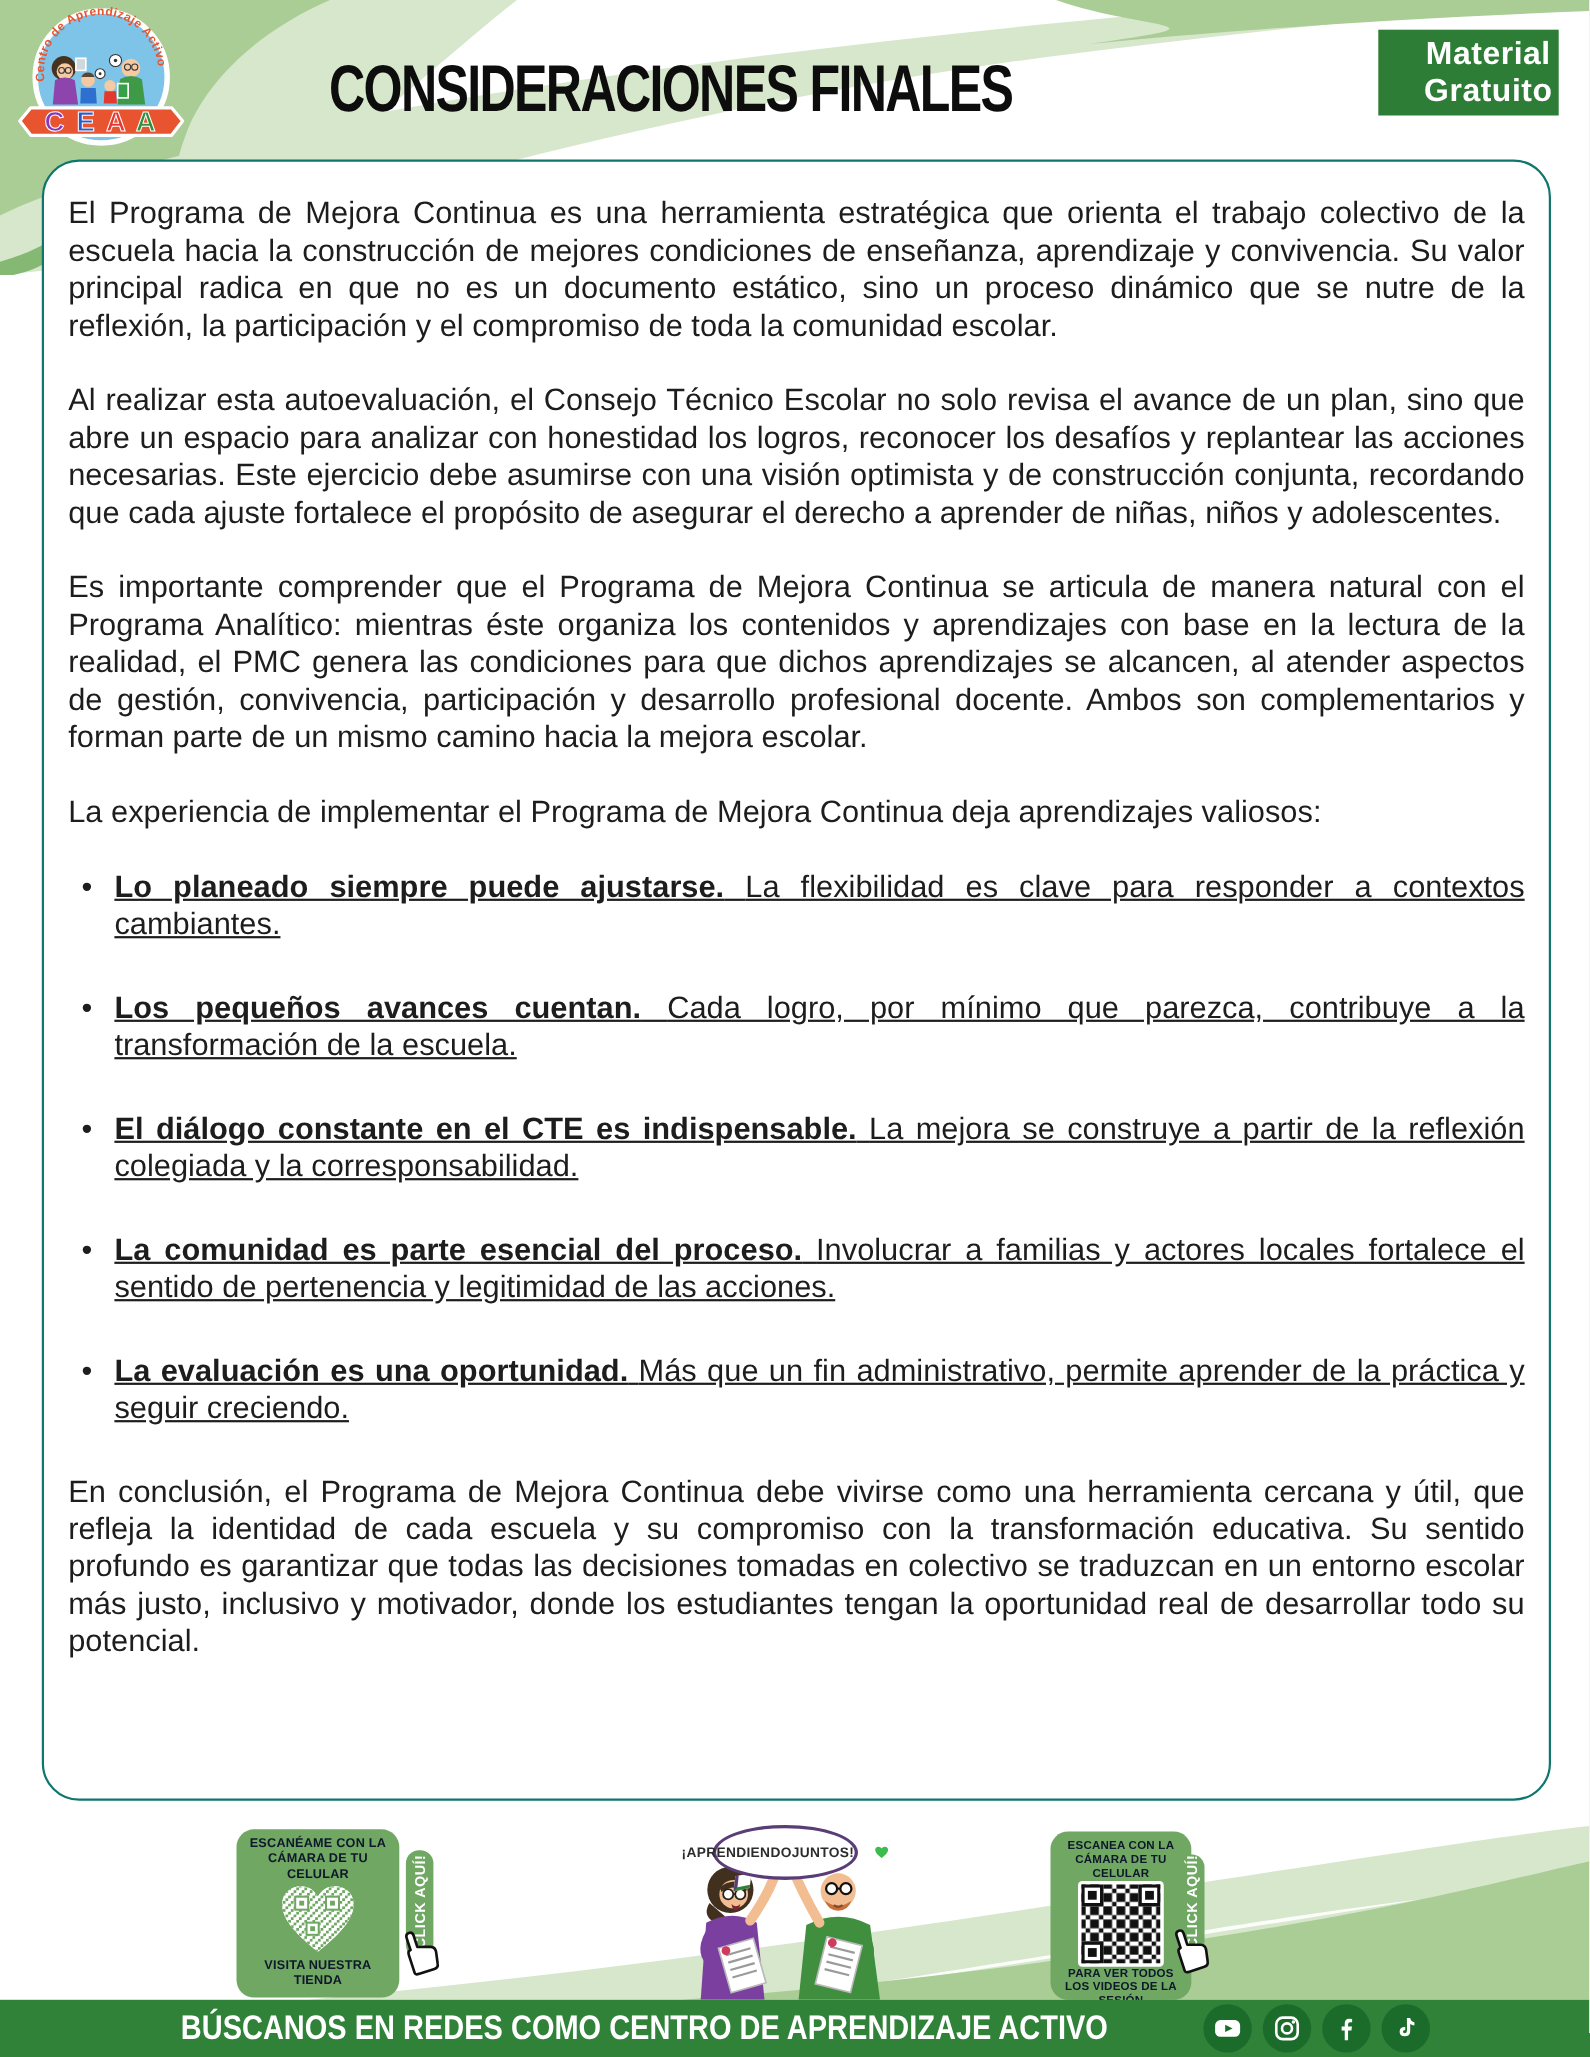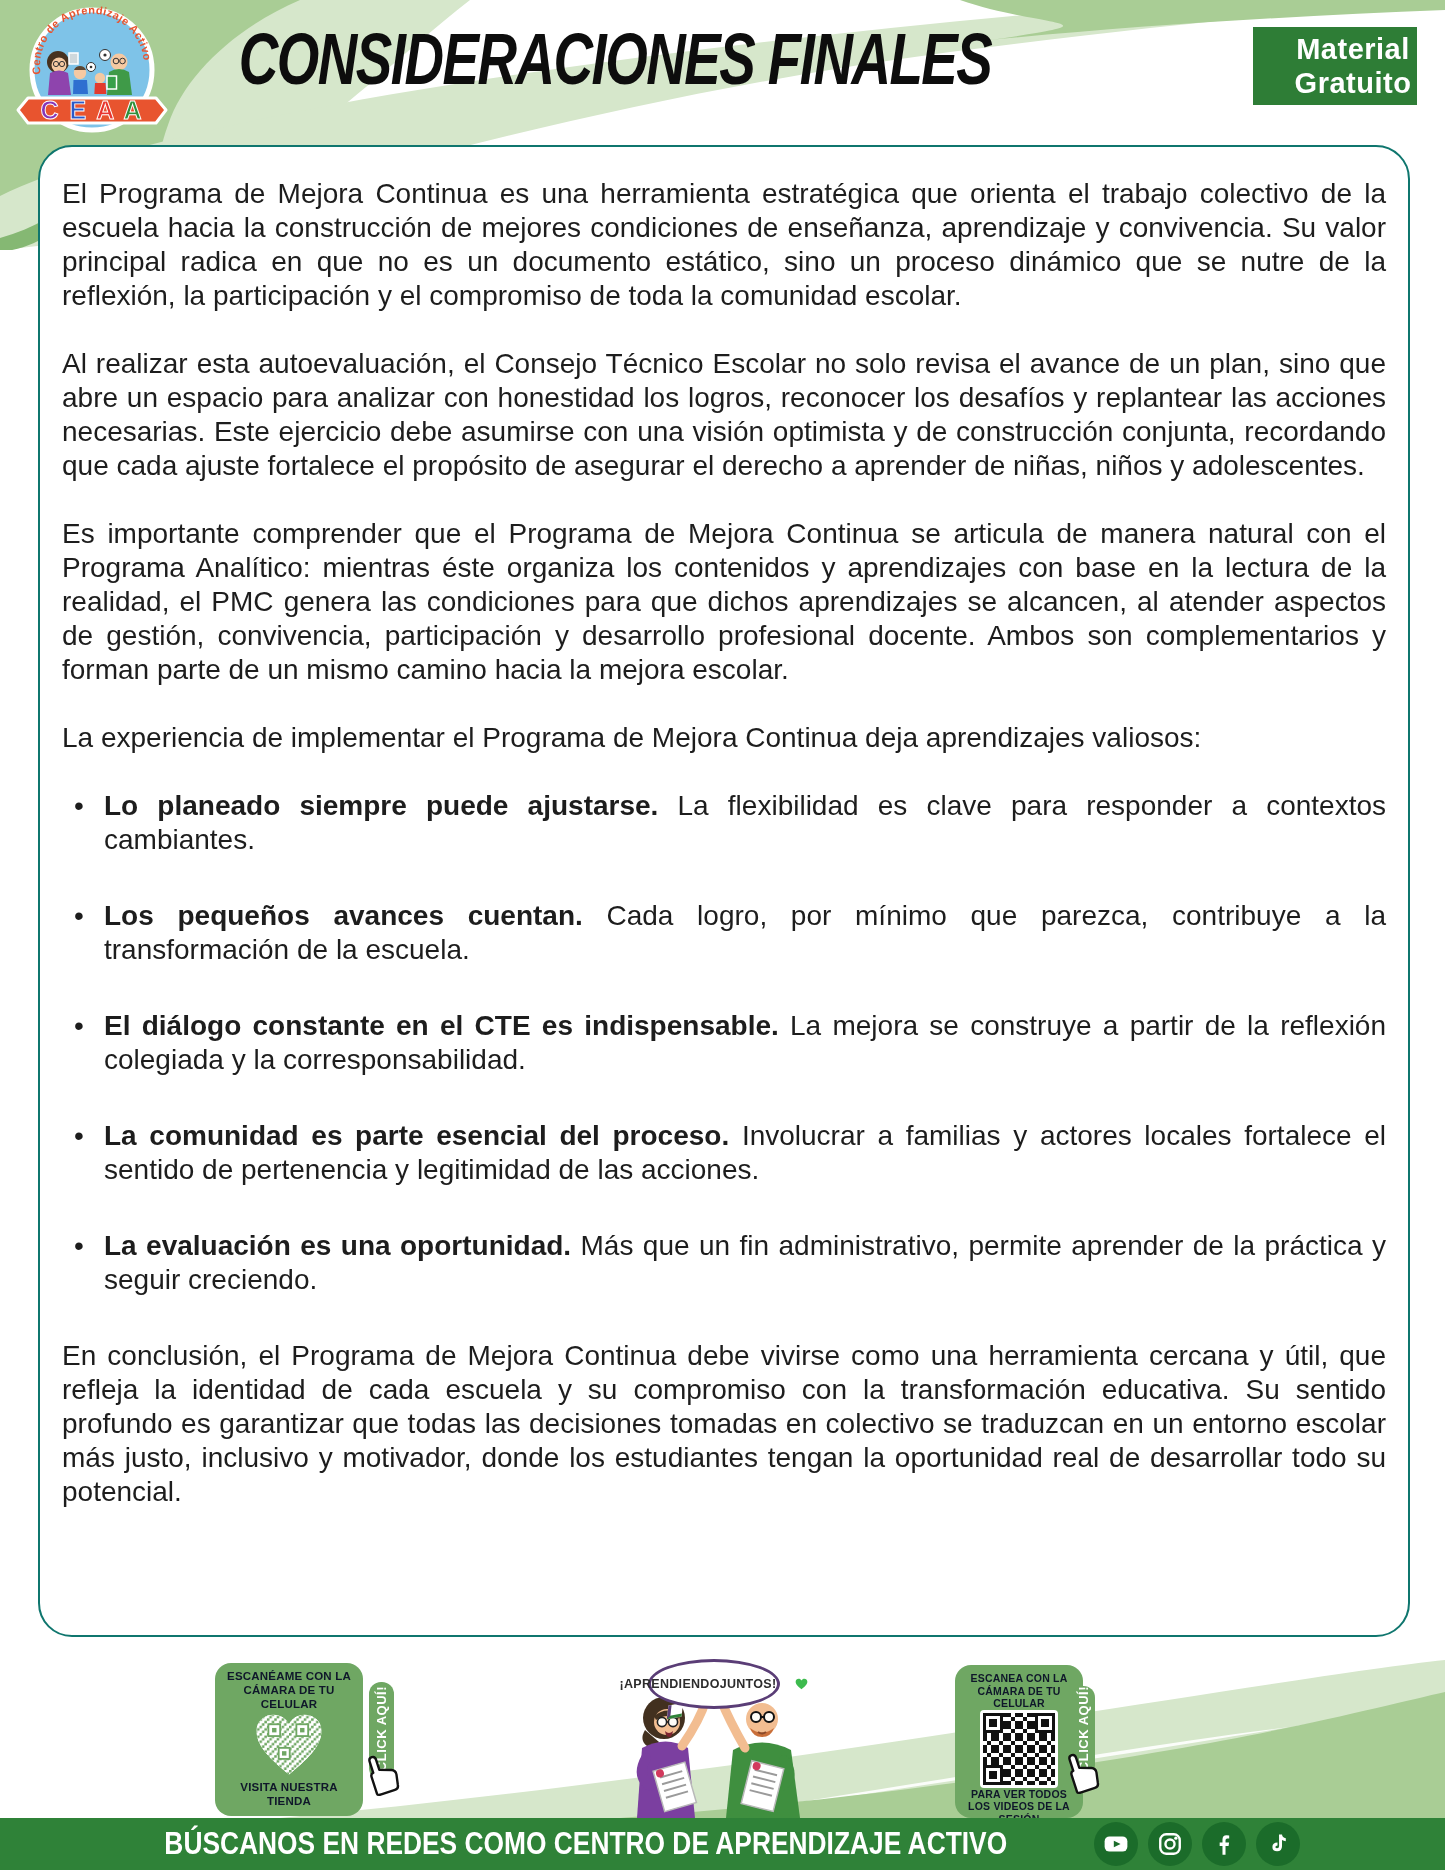--- a/index.html
+++ b/index.html
@@ -8,24 +8,23 @@
     position:relative; width:1445px; height:1870px; margin:0 auto;
     background:#ffffff; overflow:hidden;
     font-family:"Liberation Sans", sans-serif;
   }
   svg { display:block; }
 
   
   .top-waves { position:absolute; left:0; top:0; width:1445px; height:250px; }
   .logo { position:absolute; left:12px; top:6px; width:160px; height:134px; }
   .page-title {
-    position:absolute; left:120px; top:18px; width:980px; text-align:center;
-    font-size:72px; font-weight:bold; letter-spacing:-2px; color:#0d0d0d;
+    position:absolute; left:120px; top:46px; width:980px; text-align:center;
+    font-size:60px; font-weight:bold; letter-spacing:-2px; color:#0d0d0d;
     white-space:nowrap;
-    font-style:italic;
   }
   .page-title > span { display:inline-block; transform:scaleX(0.76); transform-origin:center; }
   .free-badge {
     position:absolute; left:1253px; top:27px; width:164px; height:78px;
     background:#2e7d36; color:#ffffff; display:flex; flex-direction:column;
     align-items:center; justify-content:center; line-height:1.18;
     font-size:29px; font-weight:bold; letter-spacing:0.5px;padding-left:36px;
   }
 
   
@@ -33,21 +32,21 @@
     position:absolute; left:38px; top:145px; width:1372px; height:1492px;
     background:#ffffff; border:2px solid #0f766e; border-radius:34px;
     padding:30px 22px 20px 22px; color:#1d1d1d;
   }
   .content-box p {
     font-size:28px; line-height:34px; text-align:justify; margin-bottom:34px;
   }
   .content-box ul { list-style:none; }
   .content-box li {
     position:relative; padding-left:42px; margin-bottom:42px;
-    font-size:28px; line-height:34px; text-align:justify;
+    font-size:28px; line-height:34px; text-align:justify;text-decoration:underline;
   }
   .content-box li::before {
     content:"\2022"; position:absolute; left:12px; top:0; font-size:28px; color:#1d1d1d;
   }
   .content-box li b { font-weight:bold; }
   .content-box p.last { margin-bottom:0; }
 
   
   .bottom-waves { position:absolute; left:0; top:1640px; width:1445px; height:230px; }
 

